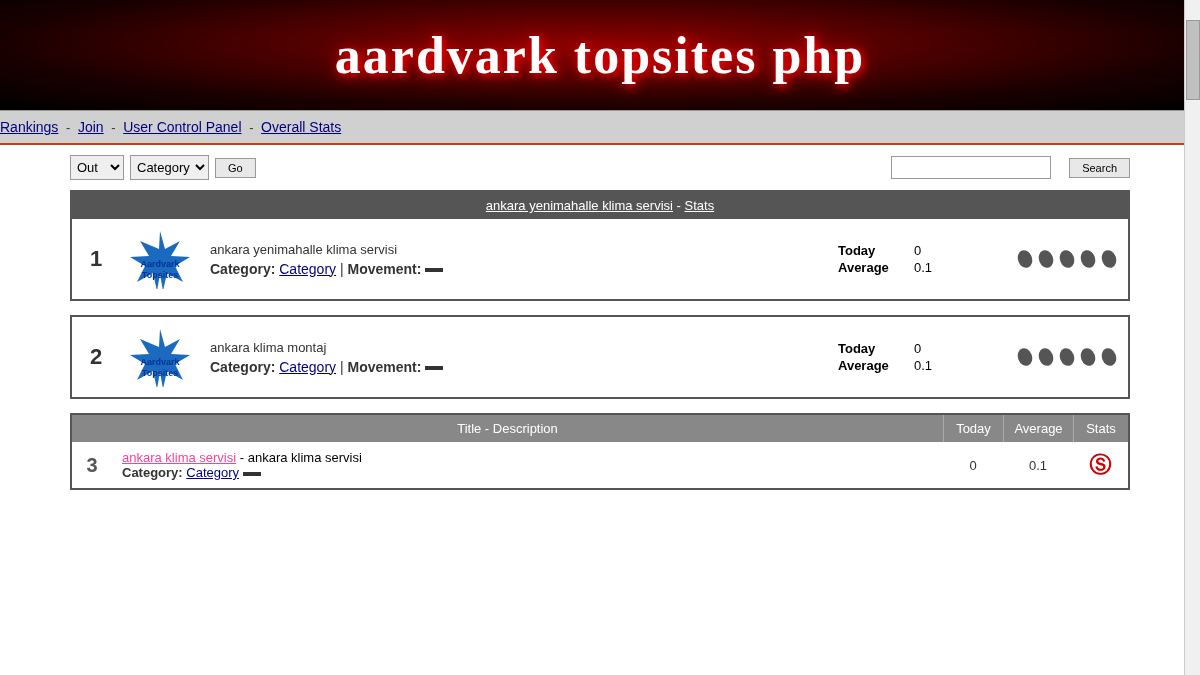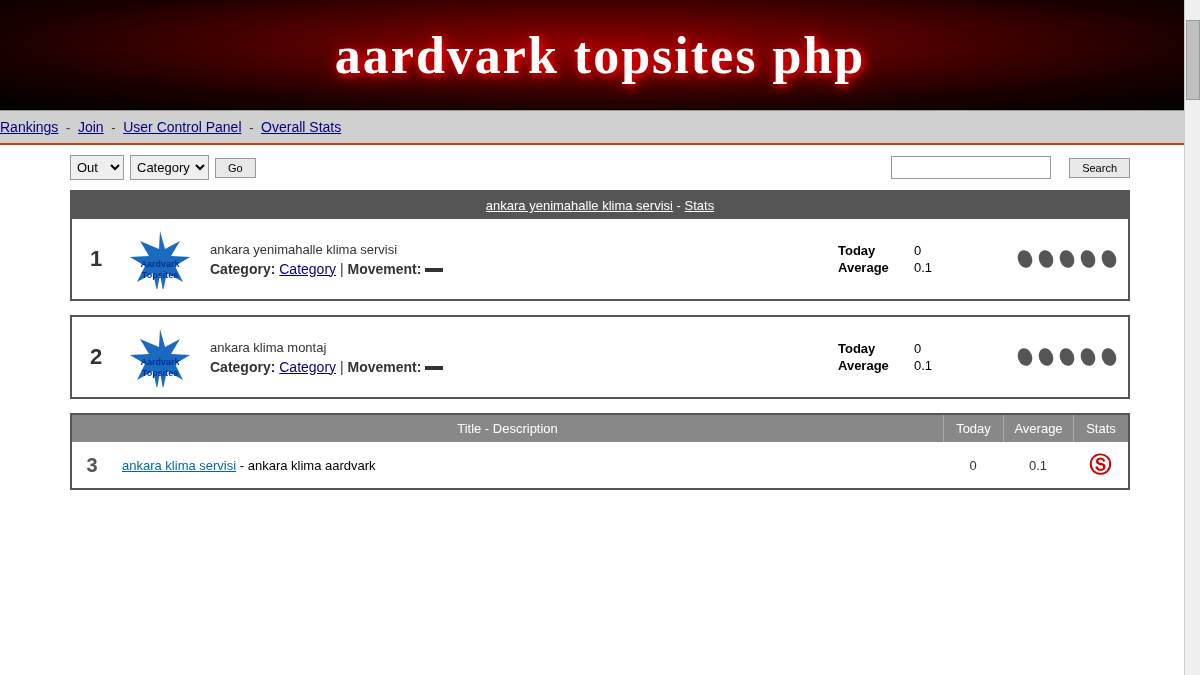--- a/index.html
+++ b/index.html
@@ -257,21 +257,21 @@
       text-align: center;
       font-size: 20px;
       font-weight: bold;
       color: #555;
     }
     .tb-info {
       flex: 1;
       padding: 0 10px;
     }
     .tb-info a {
-      color: #0369a1;
+      color: #ec4899;
       text-decoration: underline;
       font-size: 13px;
     }
     .tb-info .meta {
       font-size: 13px;
       color: #333;
     }
     .tb-info .meta a {
       color: #000080;
       text-decoration: underline;
@@ -490,21 +490,26 @@
       <div class="th-title">Title - Description</div>
       <div class="th-today">Today</div>
       <div class="th-average">Average</div>
       <div class="th-stats">Stats</div>
     </div>
     <div class="table-body-row">
       <div class="tb-rank">3</div>
       <div class="tb-info">
         <div>
           <a href="#">ankara klima servisi</a>
-          <span>- ankara klima aardvark</span>
+          <span>- ankara klima servisi</span>
+        </div>
+        <div class="meta">
+          <strong>Category:</strong>
+          <a href="#">Category</a>
+          <span class="movement-dash"></span>
         </div>
       </div>
       <div class="tb-today">0</div>
       <div class="tb-average">0.1</div>
       <div class="tb-stats">
         <span class="stats-icon">Ⓢ</span>
       </div>
     </div>
   </div>
 

